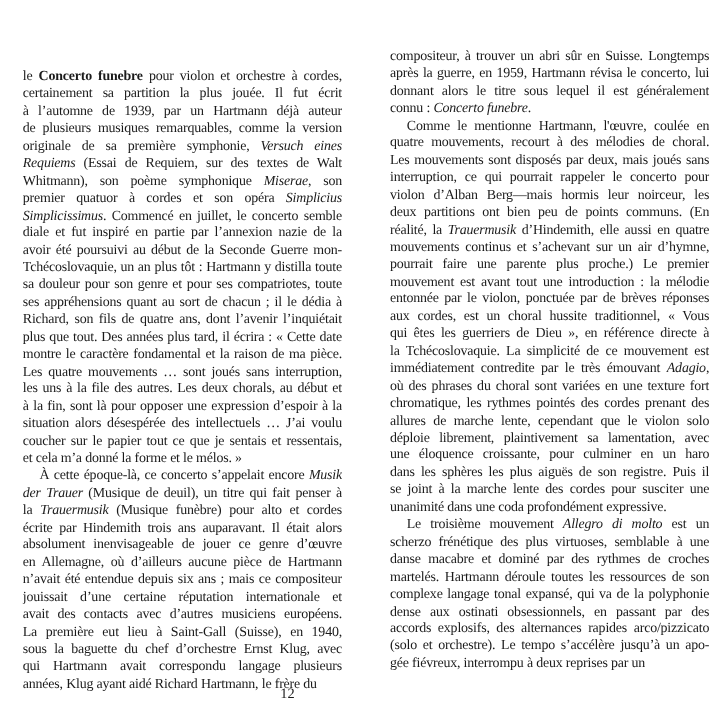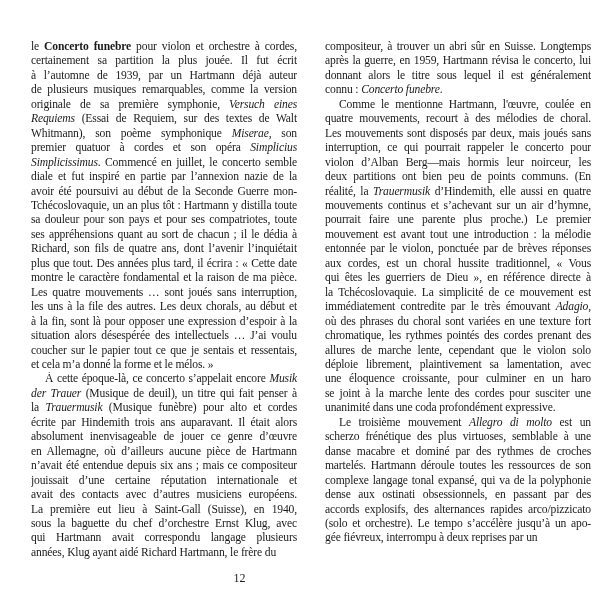--- a/index.html
+++ b/index.html
@@ -1,20 +1,20 @@
 <!DOCTYPE html>
 <html><head>
 <meta charset="utf-8">
 <style>
   html, body { margin: 0; padding: 0; background: #ffffff; }
   body { width: 600px; height: 600px; position: relative; overflow: hidden;
          font-family: "Liberation Serif", "DejaVu Serif", serif; color: #1a1a1a; }
   .col { position: absolute; top: 40px; width: 266px; font-size: 11.6px; line-height: 14.45px;
          text-align: justify; hyphens: manual; letter-spacing: -0.15px; }
-  .col.left { left: 31px; }
+  .col.left { left: 19px; margin-top: 17px; }
   .col.right { left: 313px; margin-left: 12px; }
   .col p { margin: 0; }
   .col .line { display: block; text-align: justify; text-align-last: justify; white-space: nowrap; overflow: hidden; }
   .col .line.last { text-align-last: left; }
   b { font-weight: bold; }
   i { font-style: italic; }
   .page-number { position: absolute; top: 571px; left: 0; width: 479px; text-align: center;
                  font-size: 12px; }
 </style>
 </head>
@@ -27,21 +27,21 @@
       <span class="line"><span>à l’automne de 1939, par un Hartmann déjà auteur</span></span>
       <span class="line"><span>de plusieurs musiques remarquables, comme la version</span></span>
       <span class="line"><span>originale de sa première symphonie, </span><i>Versuch eines</i></span>
       <span class="line"><i>Requiems</i><span> (Essai de Requiem, sur des textes de Walt</span></span>
       <span class="line"><span>Whitmann), son poème symphonique </span><i>Miserae</i><span>, son</span></span>
       <span class="line"><span>premier quatuor à cordes et son opéra </span><i>Simplicius</i></span>
       <span class="line"><i>Simplicissimus</i><span>. Commencé en juillet, le concerto semble</span></span>
       <span class="line"><span>diale et fut inspiré en partie par l’annexion nazie de la</span></span>
       <span class="line"><span>avoir été poursuivi au début de la Seconde Guerre mon-</span></span>
       <span class="line"><span>Tchécoslovaquie, un an plus tôt : Hartmann y distilla toute</span></span>
-      <span class="line"><span>sa douleur pour son pays et pour ses compatriotes, toute</span></span>
+      <span class="line"><span>sa douleur pour son genre et pour ses compatriotes, toute</span></span>
       <span class="line"><span>ses appréhensions quant au sort de chacun ; il le dédia à</span></span>
       <span class="line"><span>Richard, son fils de quatre ans, dont l’avenir l’inquiétait</span></span>
       <span class="line"><span>plus que tout. Des années plus tard, il écrira : « Cette date</span></span>
       <span class="line"><span>montre le caractère fondamental et la raison de ma pièce.</span></span>
       <span class="line"><span>Les quatre mouvements … sont joués sans interruption,</span></span>
       <span class="line"><span>les uns à la file des autres. Les deux chorals, au début et</span></span>
       <span class="line"><span>à la fin, sont là pour opposer une expression d’espoir à la</span></span>
       <span class="line"><span>situation alors désespérée des intellectuels … J’ai voulu</span></span>
       <span class="line"><span>coucher sur le papier tout ce que je sentais et ressentais,</span></span>
       <span class="line last"><span>et cela m’a donné la forme et le mélos. »</span></span>
@@ -83,20 +83,21 @@
       <span class="line"><span>entonnée par le violon, ponctuée par de brèves réponses</span></span>
       <span class="line"><span>aux cordes, est un choral hussite traditionnel, « Vous</span></span>
       <span class="line"><span>qui êtes les guerriers de Dieu », en référence directe à</span></span>
       <span class="line"><span>la Tchécoslovaquie. La simplicité de ce mouvement est</span></span>
       <span class="line"><span>immédiatement contredite par le très émouvant </span><i>Adagio</i><span>,</span></span>
       <span class="line"><span>où des phrases du choral sont variées en une texture fort</span></span>
       <span class="line"><span>chromatique, les rythmes pointés des cordes prenant des</span></span>
       <span class="line"><span>allures de marche lente, cependant que le violon solo</span></span>
       <span class="line"><span>déploie librement, plaintivement sa lamentation, avec</span></span>
       <span class="line"><span>une éloquence croissante, pour culminer en un haro</span></span>
+      <span class="line"><span>dans les sphères les plus aiguës de son registre. Puis il</span></span>
       <span class="line"><span>se joint à la marche lente des cordes pour susciter une</span></span>
       <span class="line last"><span>unanimité dans une coda profondément expressive.</span></span>
     </p>
     <p>
       <span class="line" style="text-indent: 14px;"><span>Le troisième mouvement </span><i>Allegro di molto</i><span> est un</span></span>
       <span class="line"><span>scherzo frénétique des plus virtuoses, semblable à une</span></span>
       <span class="line"><span>danse macabre et dominé par des rythmes de croches</span></span>
       <span class="line"><span>martelés. Hartmann déroule toutes les ressources de son</span></span>
       <span class="line"><span>complexe langage tonal expansé, qui va de la polyphonie</span></span>
       <span class="line"><span>dense aux ostinati obsessionnels, en passant par des</span></span>

